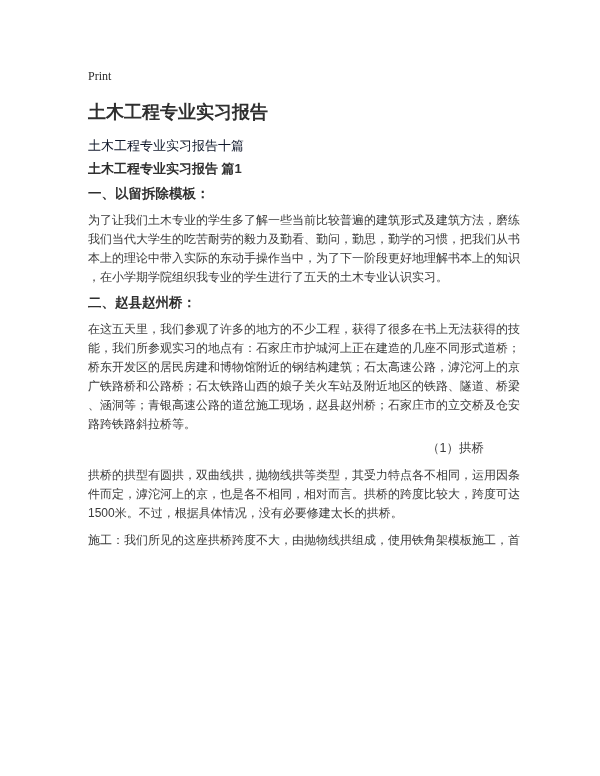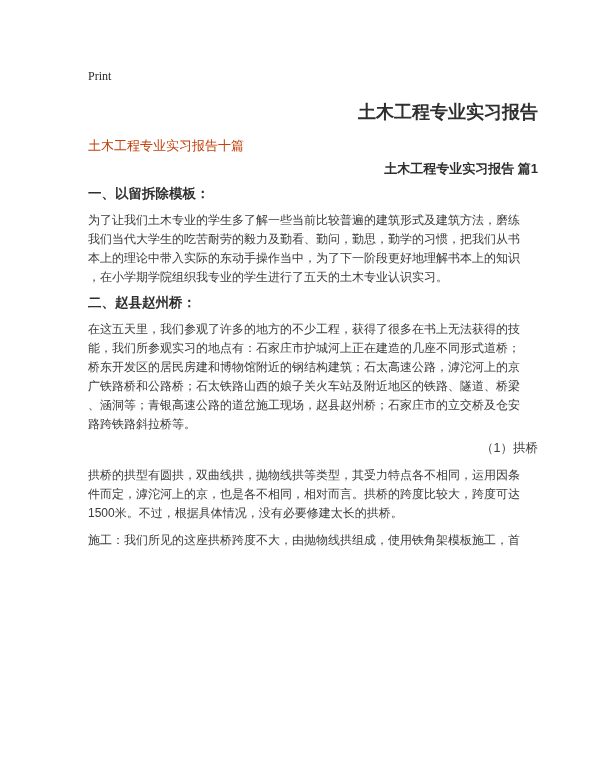--- a/index.html
+++ b/index.html
@@ -6,55 +6,54 @@
     margin: 0;
     padding: 0;
     background: #ffffff;
   }
   .page {
     position: relative;
     width: 600px;
     height: 552px;
     box-sizing: border-box;
     background: #ffffff;
-    padding: 66px 62px 0 88px;
+    padding: 66px 116px 0 88px;
     overflow: hidden;
     font-family: "Liberation Sans", sans-serif;
     color: #3a3a3a;
   }
   .print-link {
     font-family: "Liberation Serif", serif;
     font-size: 12px;
     line-height: 14px;
     color: #2b2b2b;
     margin: 0;
     display: inline-block;
   }
   .doc-title {
     font-size: 18px;
     font-weight: bold;
     color: #2f2f2f;
-    text-align: right;
+    text-align: left;
     line-height: 25px;
     margin: 16px 0 0 0;
   }
   .doc-subtitle {
     font-size: 13px;
     font-weight: normal;
-    color: #c2410c;
+    color: #0f172a;
     line-height: 17px;
     margin: 12px 0 0 0;
   }
   .part-title {
     font-size: 13px;
     font-weight: bold;
     color: #2f2f2f;
     line-height: 18px;
     margin: 6px 0 0 0;
-    text-align: right;
   }
   .section-heading {
     font-size: 13.5px;
     font-weight: bold;
     color: #2f2f2f;
     line-height: 18px;
     margin: 7px 0 0 0;
   }
   .sub-item-heading {
     font-size: 12.5px;

